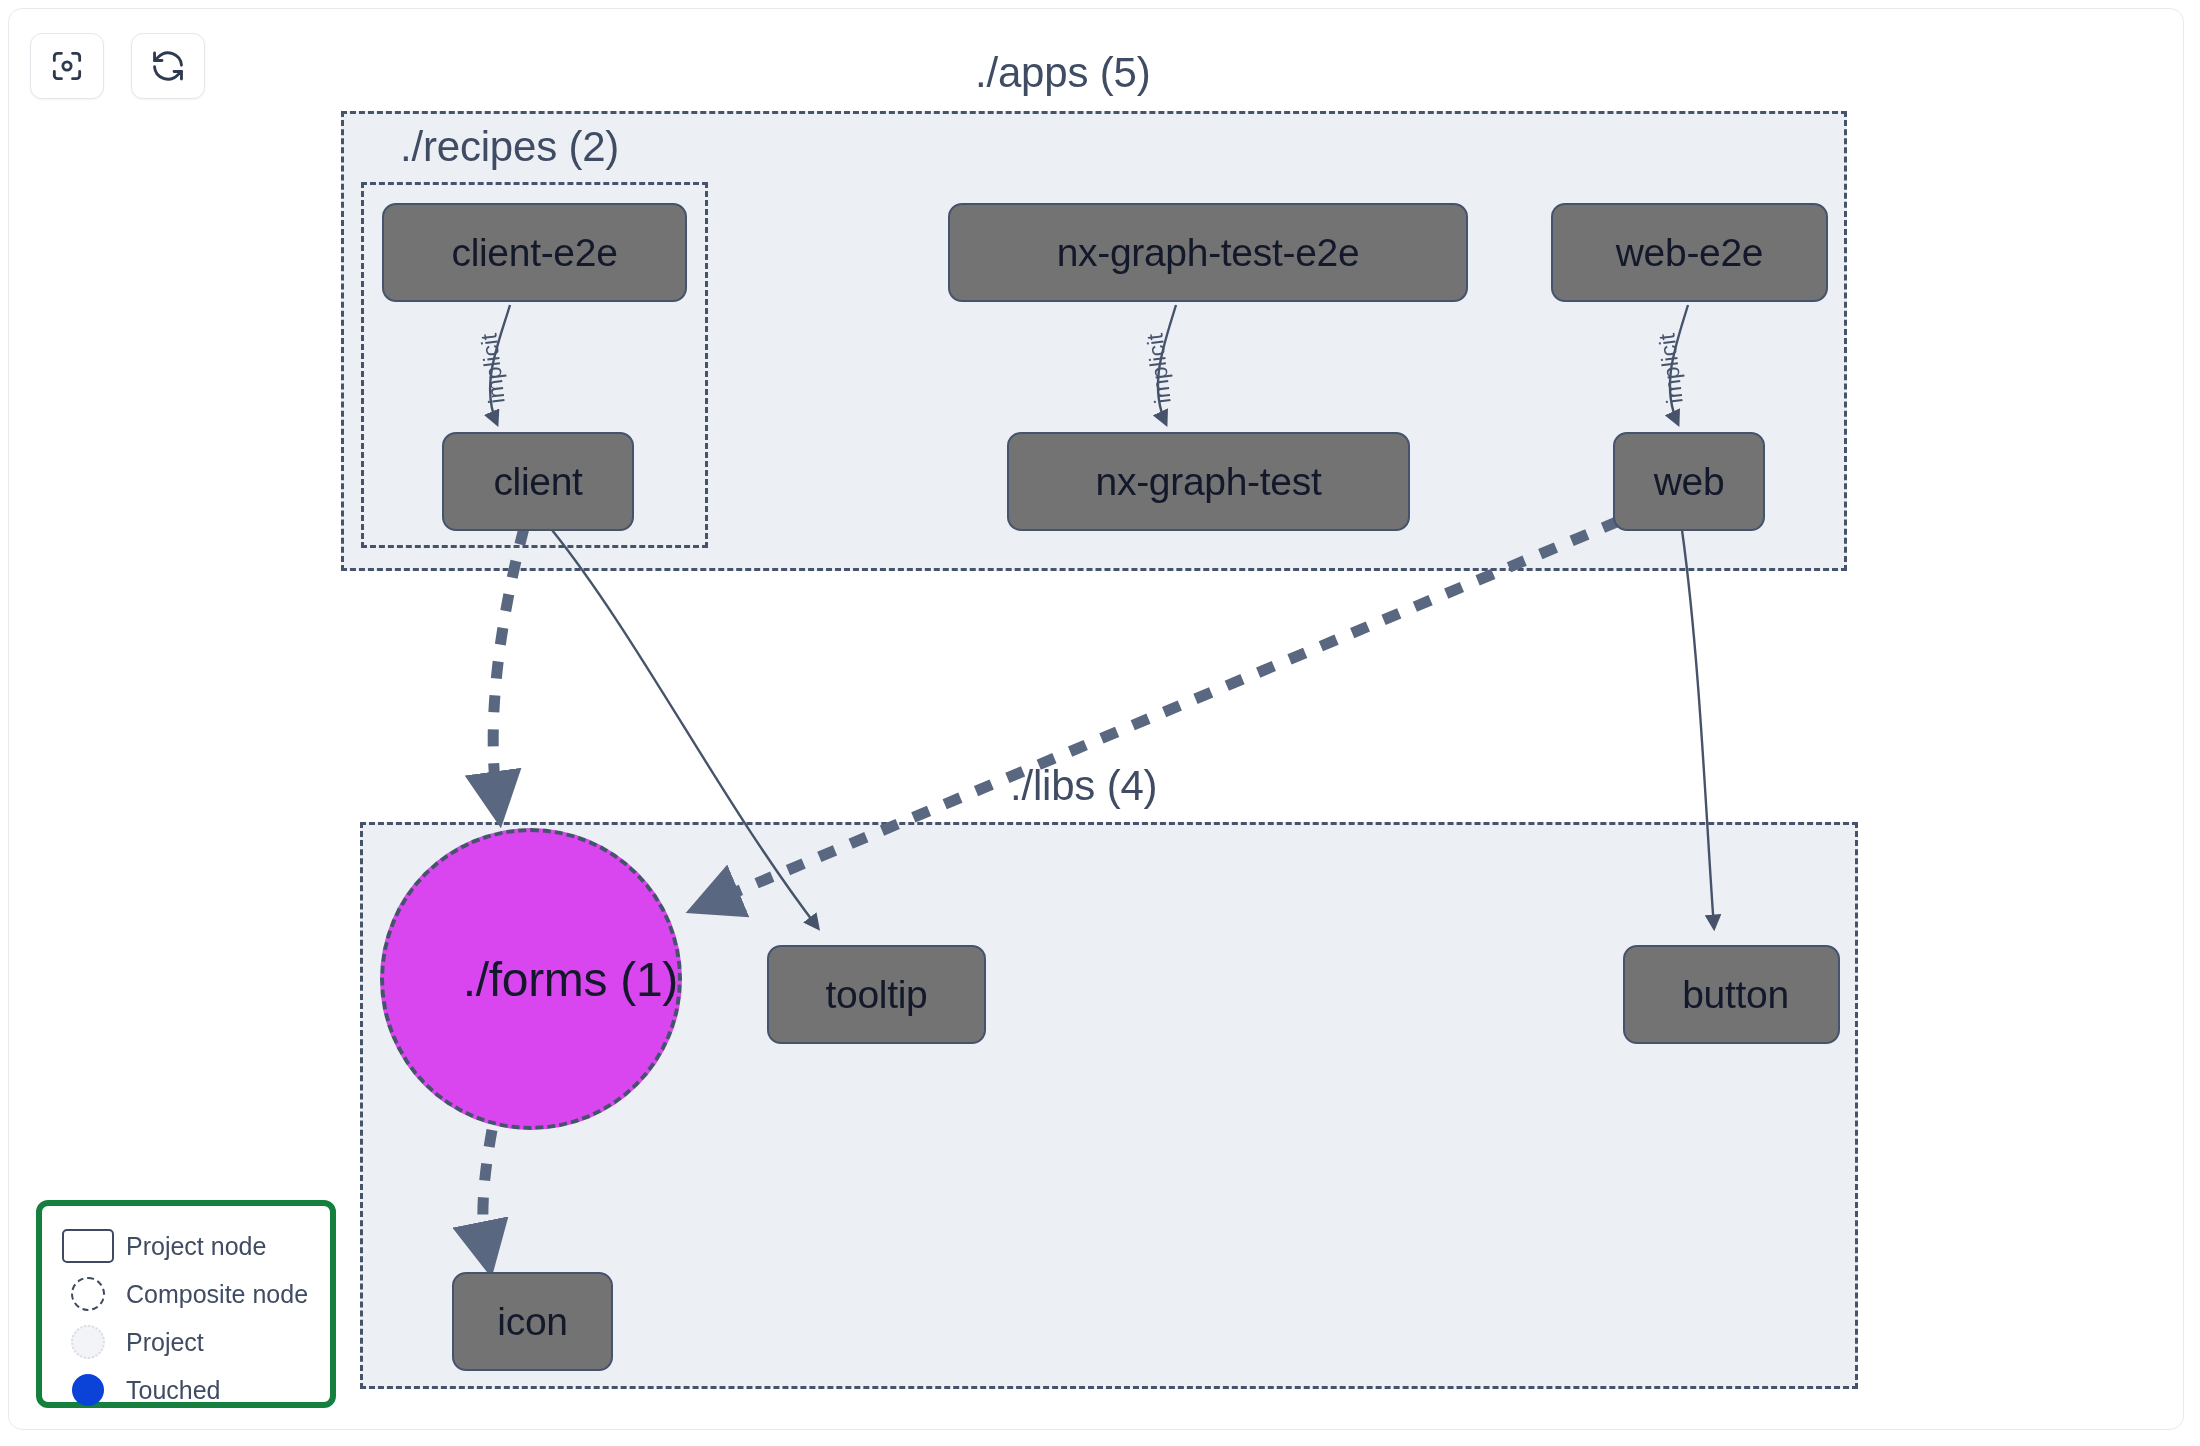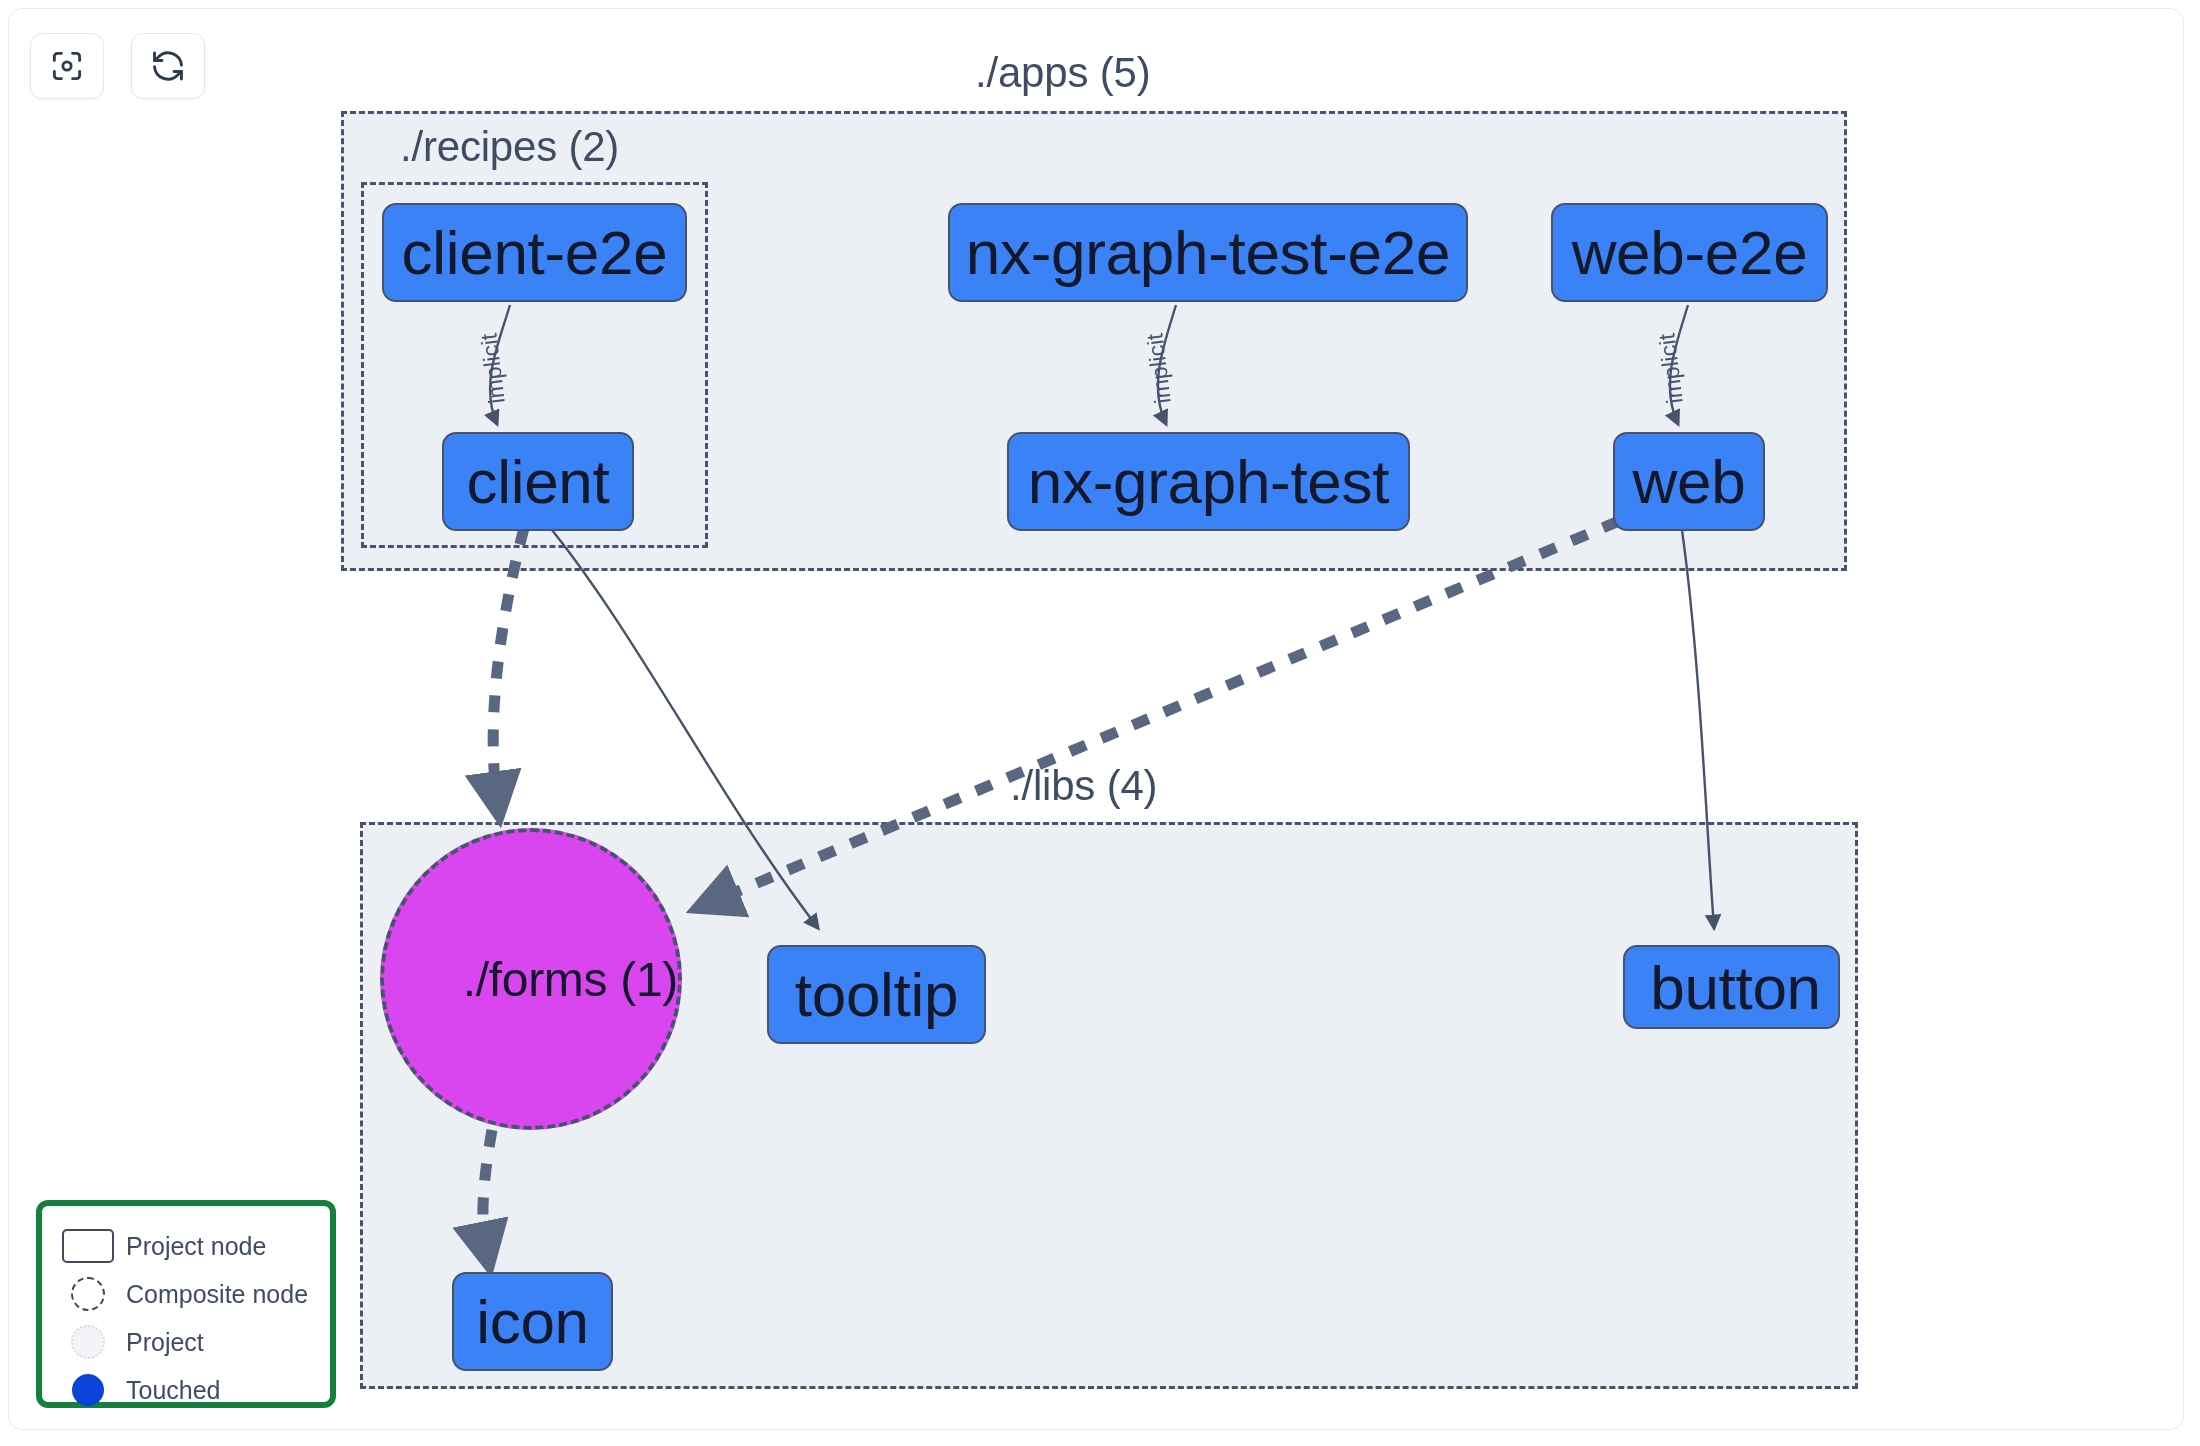--- a/index.html
+++ b/index.html
@@ -67,30 +67,30 @@
     font-size: 42px;
     color: #3f4c63;
     white-space: nowrap;
     letter-spacing: -0.2px;
     line-height: 1;
   }
 
   
   .node {
     position: absolute;
-    background: #3b82f6;
+    background: #737373;
     border: 2px solid #45536c;
     border-radius: 14px;
     display: flex;
     align-items: center;
     justify-content: center;
     box-sizing: border-box;
     cursor: pointer;
     color: #13182a;
-    font-size: 62px;
+    font-size: 39px;
     white-space: nowrap;
     letter-spacing: -0.3px;
   }
 
   
   .composite-node {
     position: absolute;
     border: 4px dashed #45536c;
     border-radius: 50%;
     background: #d946ef;
@@ -267,21 +267,21 @@
   </div>
 
   <div class="composite-node" style="left:380px; top:828px; width:302px; height:302px;">
     <span>./forms (1)</span>
   </div>
 
   <div class="node" style="left:767px; top:945px; width:219px; height:99px;">
     <span>tooltip</span>
   </div>
 
-  <div class="node" style="left:1623px; top:945px; width:217px; height:84px;padding-left:8px;">
+  <div class="node" style="left:1623px; top:945px; width:217px; height:99px;padding-left:8px;">
     <span>button</span>
   </div>
 
   <div class="node" style="left:452px; top:1272px; width:161px; height:99px;">
     <span>icon</span>
   </div>
 
   <div id="legend">
     <div class="legend-row">
       <span class="legend-swatch">

